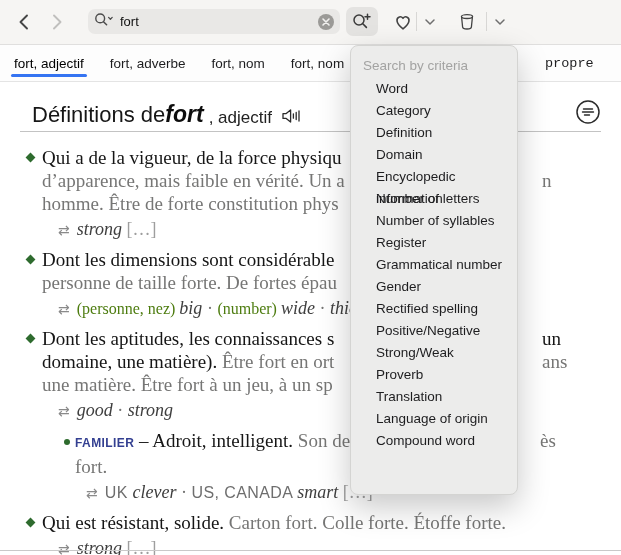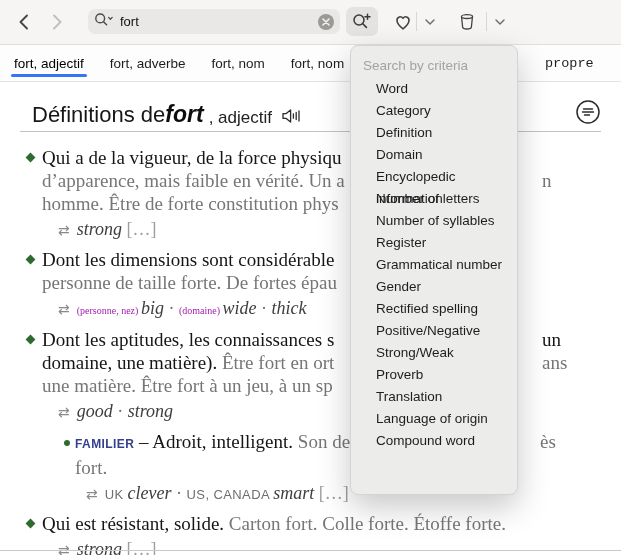--- a/index.html
+++ b/index.html
@@ -50,22 +50,22 @@
   .line{font-size:19px;line-height:23px;white-space:pre;position:relative;}
   .tail{position:absolute;top:0;}
   .tail-main{left:500px;}
   .tail-sub{left:465px;}
   .s-def{color:#161616;}
   .s-ex{color:#767675;}
   .s-label{font-family:"Liberation Sans",sans-serif;font-size:12px;font-weight:bold;color:#333f91;letter-spacing:.4px;}
   .trans{font-size:18px;line-height:23px;margin:3px 0 6px;padding-left:16px;white-space:pre;color:#767675;}
   .trans .arrow{font-family:"DejaVu Sans",sans-serif;font-size:14px;color:#8a8a8a;margin-right:7px;font-style:normal;}
   .s-it{font-style:italic;color:#3f3f3f;}
-  .s-paren{font-size:10px;color:#a21caf;}
-  .s-sc{font-family:"Liberation Sans",sans-serif;font-size:13px;color:#6e6e6e;letter-spacing:.4px;}
+  .s-paren{font-size:16px;color:#4d7c0f;}
+  .s-sc{font-family:"Liberation Sans",sans-serif;font-size:16px;color:#6e6e6e;letter-spacing:.4px;}
   .s-more{color:#9e9e9e;}
   .s-sep{color:#767675;}
   .sub{display:flex;margin-left:18px;margin-top:2px;}
   .sub .bullet-col{width:15px;}
   .sub .trans{padding-left:11px;}
   
   .dropdown{position:absolute;left:350px;top:45px;width:168px;height:450px;background:#ececeb;border:1px solid #d4d4d2;border-radius:8px;box-shadow:0 12px 32px rgba(0,0,0,.22);z-index:50;box-sizing:border-box;padding-top:8px;}
   .dd-header{height:24px;line-height:24px;padding-left:12px;font-size:13.5px;color:#a3a3a2;}
   .dd-item{height:22px;line-height:22px;padding-left:25px;font-size:13.5px;color:#1d1d1f;}
   svg{overflow:visible;}
@@ -189,21 +189,21 @@
       </div>
     </div>
 
     <div class="def">
       <div class="bullet-col">
           <div class="diamond"></div>
         </div>
       <div class="def-body">
         <div class="line"><span class="s-def">Dont les dimensions sont considérable</span></div>
         <div class="line"><span class="s-ex">personne de taille forte. De fortes épau</span></div>
-        <div class="trans"><span class="arrow">⇄</span><span class="s-paren">(personne, nez) </span><span class="s-it">big</span><span class="s-sep"> · </span><span class="s-paren">(domaine) </span><span class="s-it">wide</span><span class="s-sep"> · </span><span class="s-it">thick</span></div>
+        <div class="trans"><span class="arrow">⇄</span><span class="s-paren">(personne, nez) </span><span class="s-it">big</span><span class="s-sep"> · </span><span class="s-paren">(number) </span><span class="s-it">wide</span><span class="s-sep"> · </span><span class="s-it">thick</span></div>
       </div>
     </div>
 
     <div class="def">
       <div class="bullet-col">
           <div class="diamond"></div>
         </div>
       <div class="def-body">
         <div class="line"><span class="s-def">Dont les aptitudes, les connaissances s</span><span class="tail tail-main s-def">un</span></div>
         <div class="line"><span class="s-def">domaine, une matière). </span><span class="s-ex">Être fort en ort</span><span class="tail tail-main s-ex">ans</span></div>

